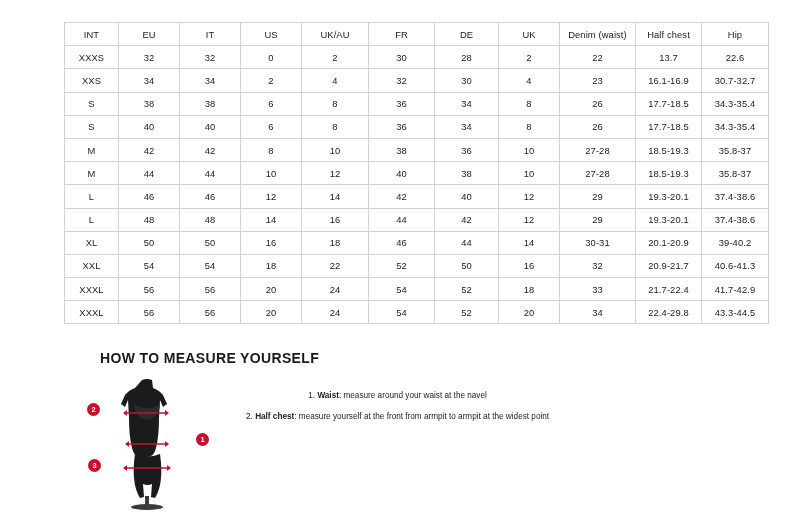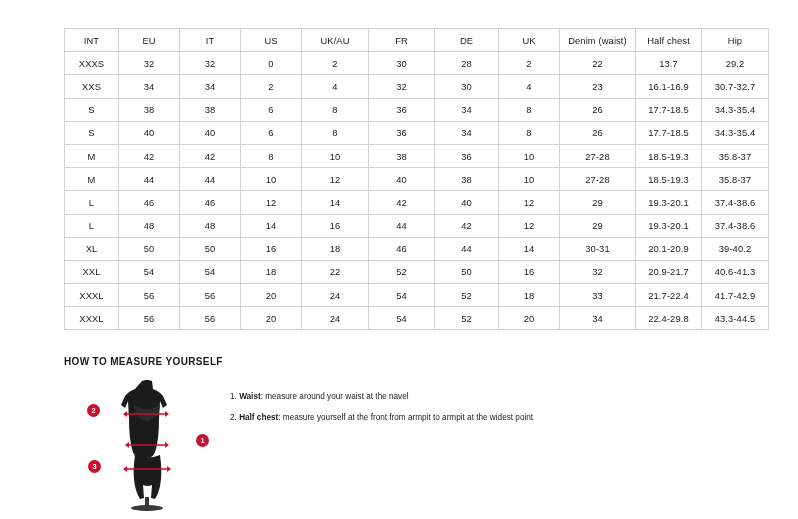--- a/index.html
+++ b/index.html
@@ -10,21 +10,21 @@
   body {
     width: 798px;
     height: 519px;
     font-family: "Liberation Sans", sans-serif;
     color: #1a1a1a;
     position: relative;
     overflow: hidden;
   }
   .page {
     position: absolute;
-    left: 0; top: 6px;
+    left: 0; top: 0;
     width: 798px;
     height: 409px;
   }
   
   .size-table-wrap {
     position: absolute;
     left: 64px;
     top: 22px;
     width: 670px;
   }
@@ -62,41 +62,43 @@
   col.c10 { width: 67px; }
 
   
   .howto {
     position: absolute;
     left: 64px;
     top: 350px;
     width: 680px;
   }
   .howto-title {
-    font-size: 10px;
+    font-size: 14px;
     font-weight: bold;
     letter-spacing: .35px;
     color: #1a1a1a;
     margin-bottom: 10px;
+    margin-left: 36px;
   }
   .howto-body {
     position: relative;
     display: flex;
     align-items: flex-start;
   }
   .figure-box {
     position: relative;
     width: 128px;
     height: 135px;
     margin-left: 22px;
     flex: none;
   }
   .measure-list {
-    margin-left: 16px;
+    margin-left: 32px;
     padding-top: 14px;
+    text-align: center;
   }
   .measure-item {
     font-size: 8.2px;
     color: #222;
     line-height: 1.45;
     margin-bottom: 9px;
     white-space: nowrap;
   }
   .measure-item b {
     font-weight: bold;
@@ -169,21 +171,21 @@
           <td>XXXS</td>
           <td>32</td>
           <td>32</td>
           <td>0</td>
           <td>2</td>
           <td>30</td>
           <td>28</td>
           <td>2</td>
           <td>22</td>
           <td>13.7</td>
-          <td>29.2</td>
+          <td>22.6</td>
         </tr>
         <tr>
           <td>XXS</td>
           <td>34</td>
           <td>34</td>
           <td>2</td>
           <td>4</td>
           <td>32</td>
           <td>30</td>
           <td>4</td>

